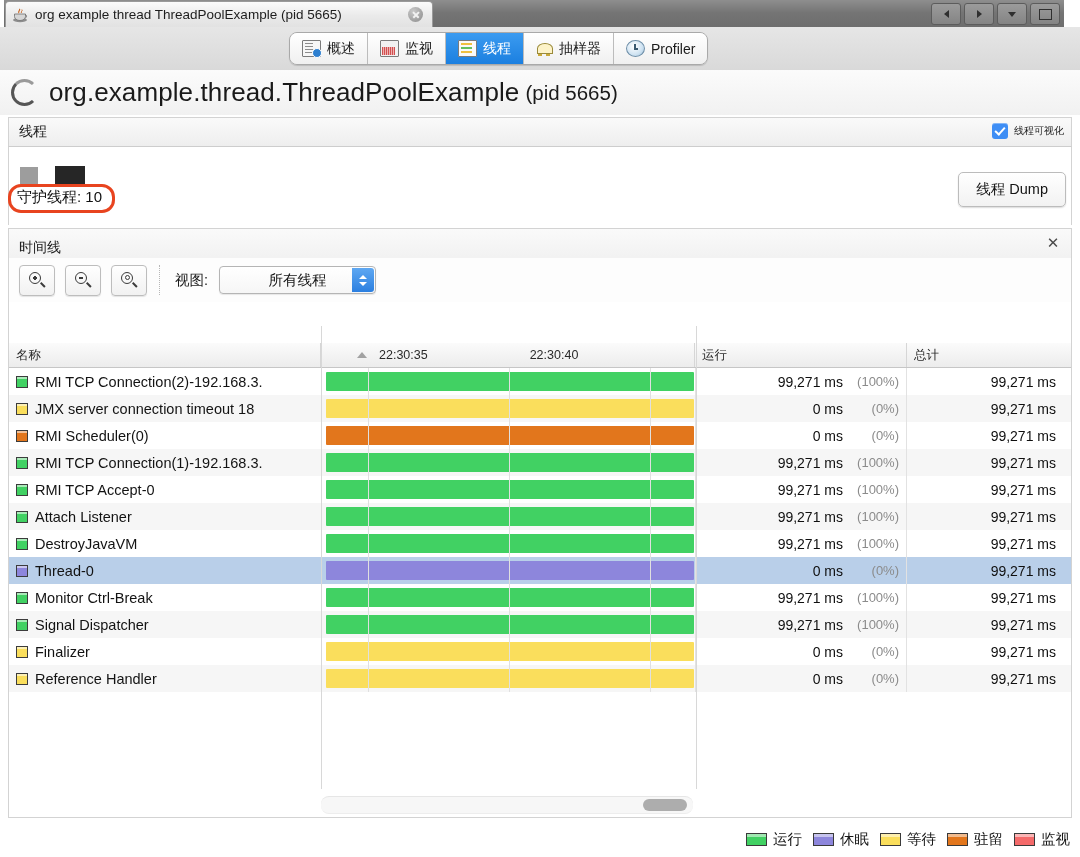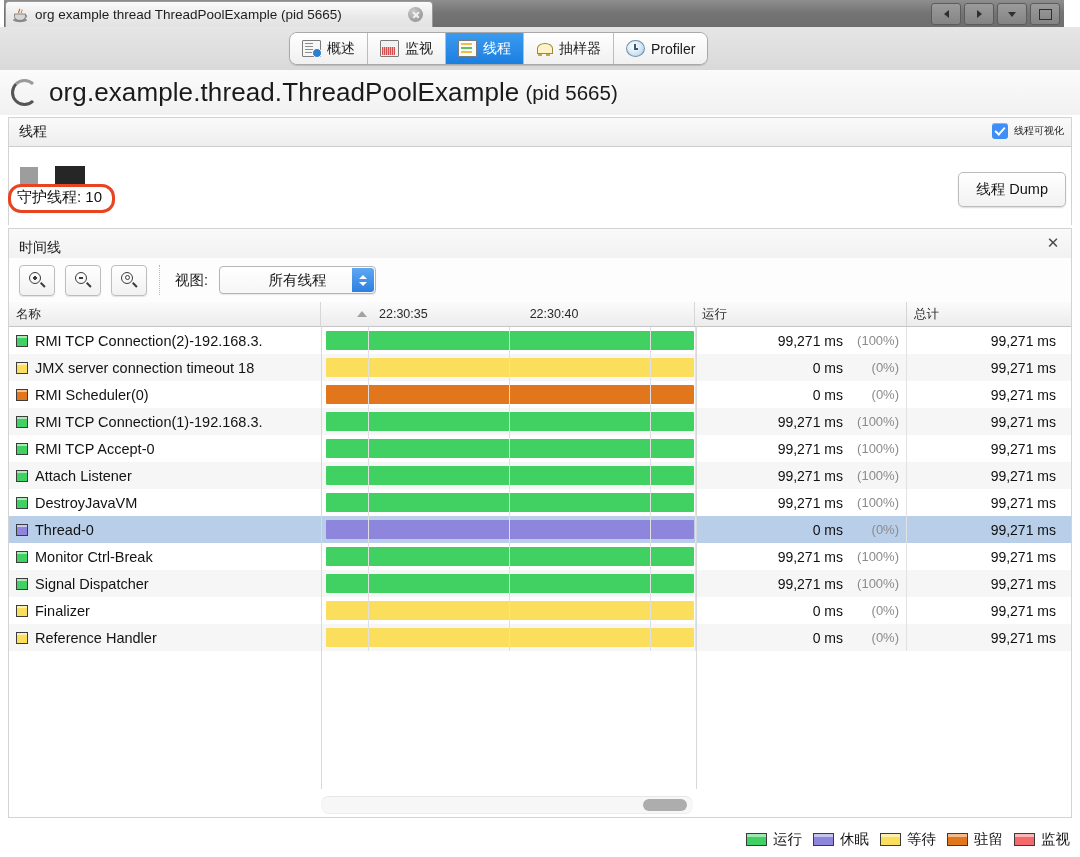--- a/index.html
+++ b/index.html
@@ -196,20 +196,21 @@
   .combo-arrow .dn{width:0;height:0;border-left:4px solid transparent;border-right:4px solid transparent;border-top:4px solid #fff;}
 
   
   .table{
     position:absolute;left:8px;top:302px;width:1064px;height:516px;
     background:#fff;border:1px solid #d3d3d3;border-top:none;box-sizing:border-box;
   }
   .thead{
     display:flex;height:24px;background:linear-gradient(to bottom,#fbfbfb,#ececec);
     border-bottom:1px solid #c6c6c6;
+    margin-top:41px;
   }
   .th{font-size:12.5px;color:#2a2a2a;display:flex;align-items:center;padding-left:7px;
     border-right:1px solid #d6d6d6;box-sizing:border-box;position:relative;}
   .c-name{width:312px;}
   .c-time{width:374px;}
   .c-run{width:212px;}
   .c-total{width:163px;border-right:none;}
   .sortarrow{width:0;height:0;border-left:5px solid transparent;border-right:5px solid transparent;
     border-bottom:6px solid #a2a2a2;margin-right:12px;margin-left:29px;}
   .tick{font-size:12.5px;color:#2a2a2a;}

